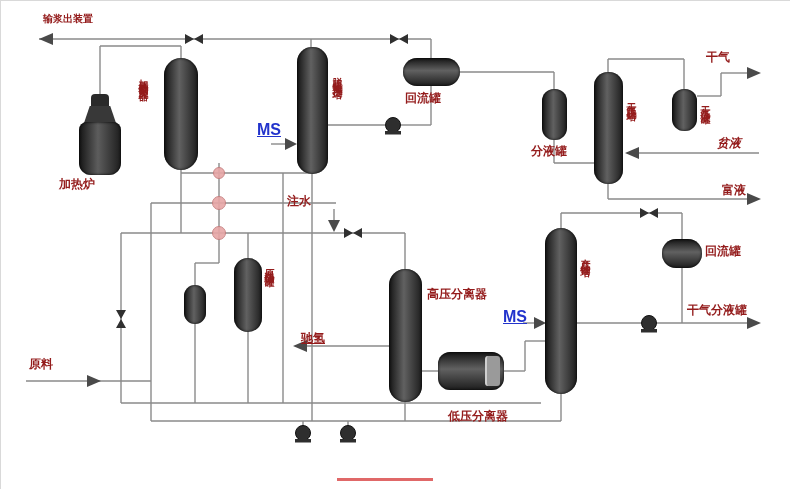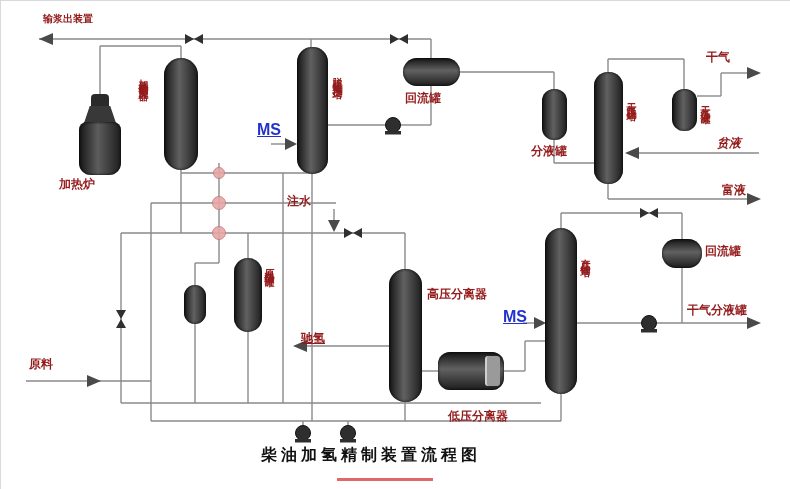--- a/index.html
+++ b/index.html
@@ -178,15 +178,14 @@
   <div class="lbl vlabel" style="left:263px;top:260px;">原料缓冲罐</div>
   <div class="lbl" style="left:286px;top:194px;">注水</div>
   <div class="lbl" style="left:300px;top:331px;text-decoration:underline;">驰氢</div>
   <div class="lbl" style="left:426px;top:287px;">高压分离器</div>
   <div class="lbl" style="left:447px;top:409px;">低压分离器</div>
   <div class="lbl vlabel" style="left:579px;top:250px;">产品分馏塔</div>
   <div class="lbl ms" style="left:256px;top:120px;">MS</div>
   <div class="lbl ms" style="left:502px;top:307px;">MS</div>
   <div class="lbl" style="left:28px;top:357px;">原料</div>
 
-  <div class="title">柴油加氢精制装置流程图</div>
   <div class="underline"></div>
 </div>
 
 </body></html>

